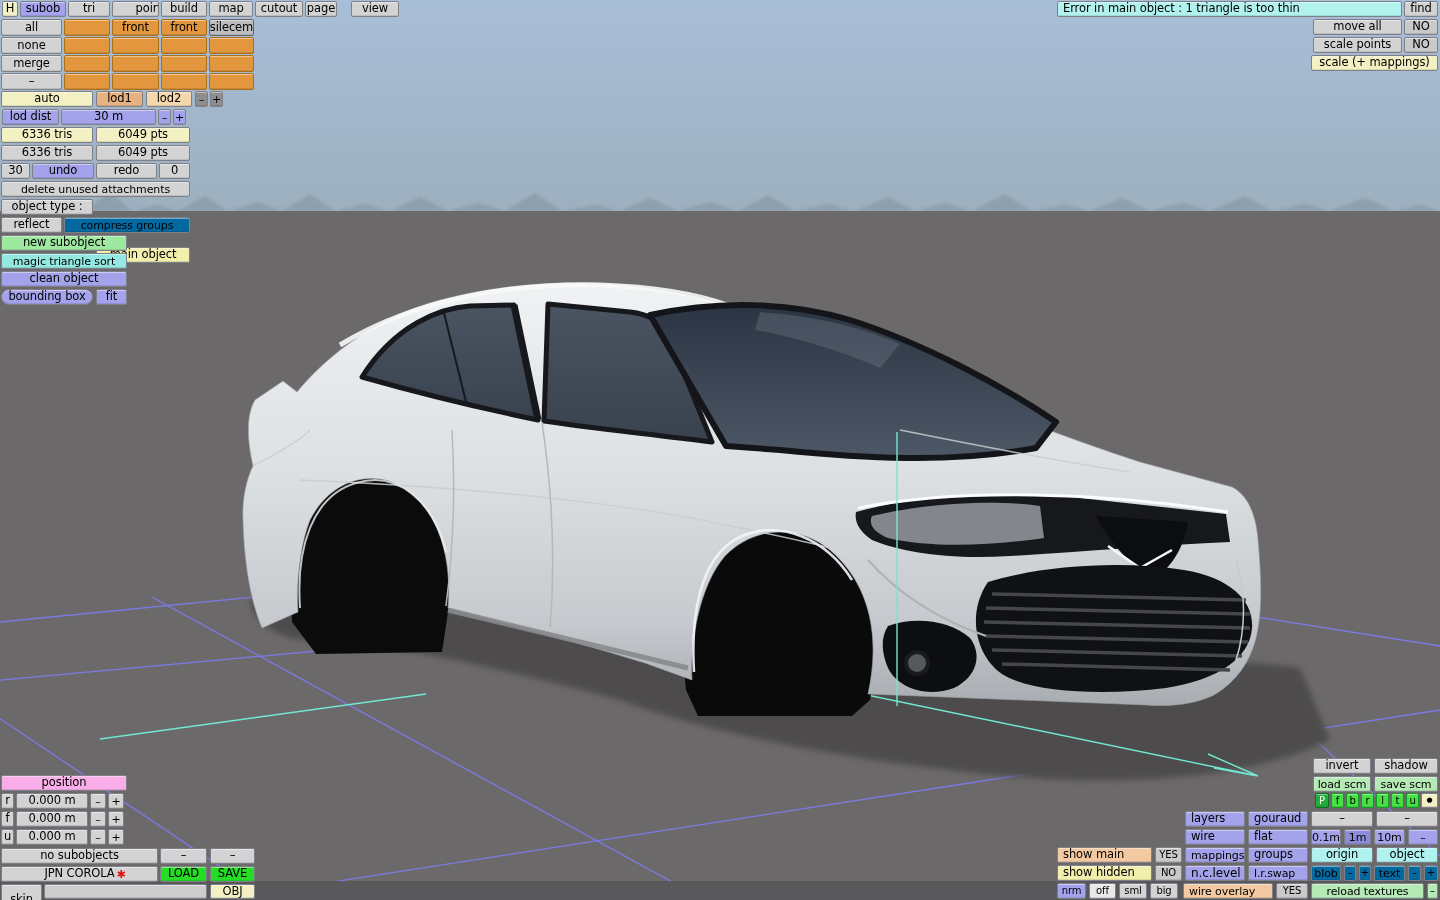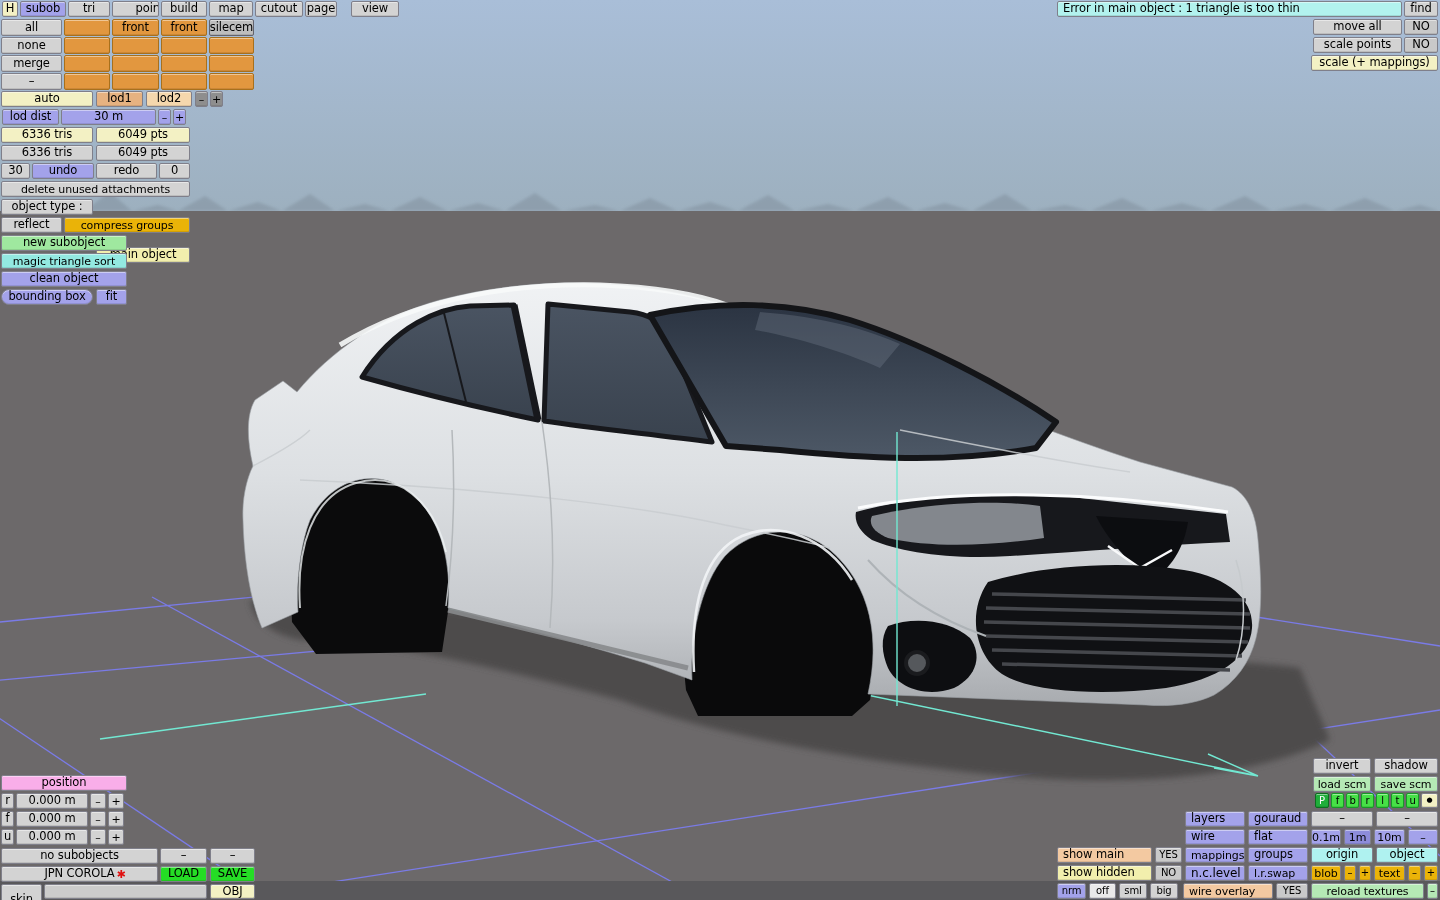--- a/index.html
+++ b/index.html
@@ -9,21 +9,21 @@
   #bottom-strip{position:absolute;left:0;top:881px;width:1440px;height:19px;background:#59585b;z-index:1;}
   #widgets{position:absolute;left:0;top:0;width:1440px;height:900px;z-index:2;}
   .btn{position:absolute;box-sizing:border-box;height:16px;border:1px solid #7f7f8a;border-radius:2px;
        display:flex;align-items:center;justify-content:center;font-size:11.5px;line-height:1;
        color:#000;padding:0 2px;white-space:nowrap;overflow:hidden;letter-spacing:-0.1px;
        box-shadow:inset 0 1px 0 rgba(255,255,255,.45), inset 0 -1px 0 rgba(0,0,0,.10);cursor:default;}
   .a-l{justify-content:flex-start;padding-left:5px;}
   .c-gray{background:#d3d3d3}   .c-gray2{background:#c9c9c9}   .c-off{background:#e9e9e9}
   .c-purple{background:#a3a2ea} .c-purplesel{background:#8d8cda}
   .c-cream{background:#f3f1c4}  .c-paleyellow{background:#f2efad}
-  .c-yellow{background:#eab308} .c-orange{background:#e2973f;border-color:#a8701c}
+  .c-yellow{background:#0369a1} .c-orange{background:#e2973f;border-color:#a8701c}
   .c-tan1{background:#e6b281}   .c-tan2{background:#f5d7ad}
   .c-dark{background:#8e8e8e}   .c-pink{background:#f9aee9}
   .c-peach{background:#f3c9a1}  .c-cyan{background:#93e9e1}
   .c-cyanbtn{background:#aff2f0}.c-cyanbar{background:#b2f2ee}
   .c-green{background:#9fe89f}  .c-bgreen{background:#25dd25}
   .c-lgreen{background:#b5e9b5} .c-dgreen{background:#1fae3a;color:#fff;border-color:#0d6e20}
   .c-bgreen2{background:#46e046;border-color:#169a26}
   .c-field{background:#cccccc}  .c-sil{background:#bdbdbd;border-color:#63636d}
   .c-star{background:transparent;border:none;box-shadow:none;color:#e01010;font-weight:bold}
 </style>

